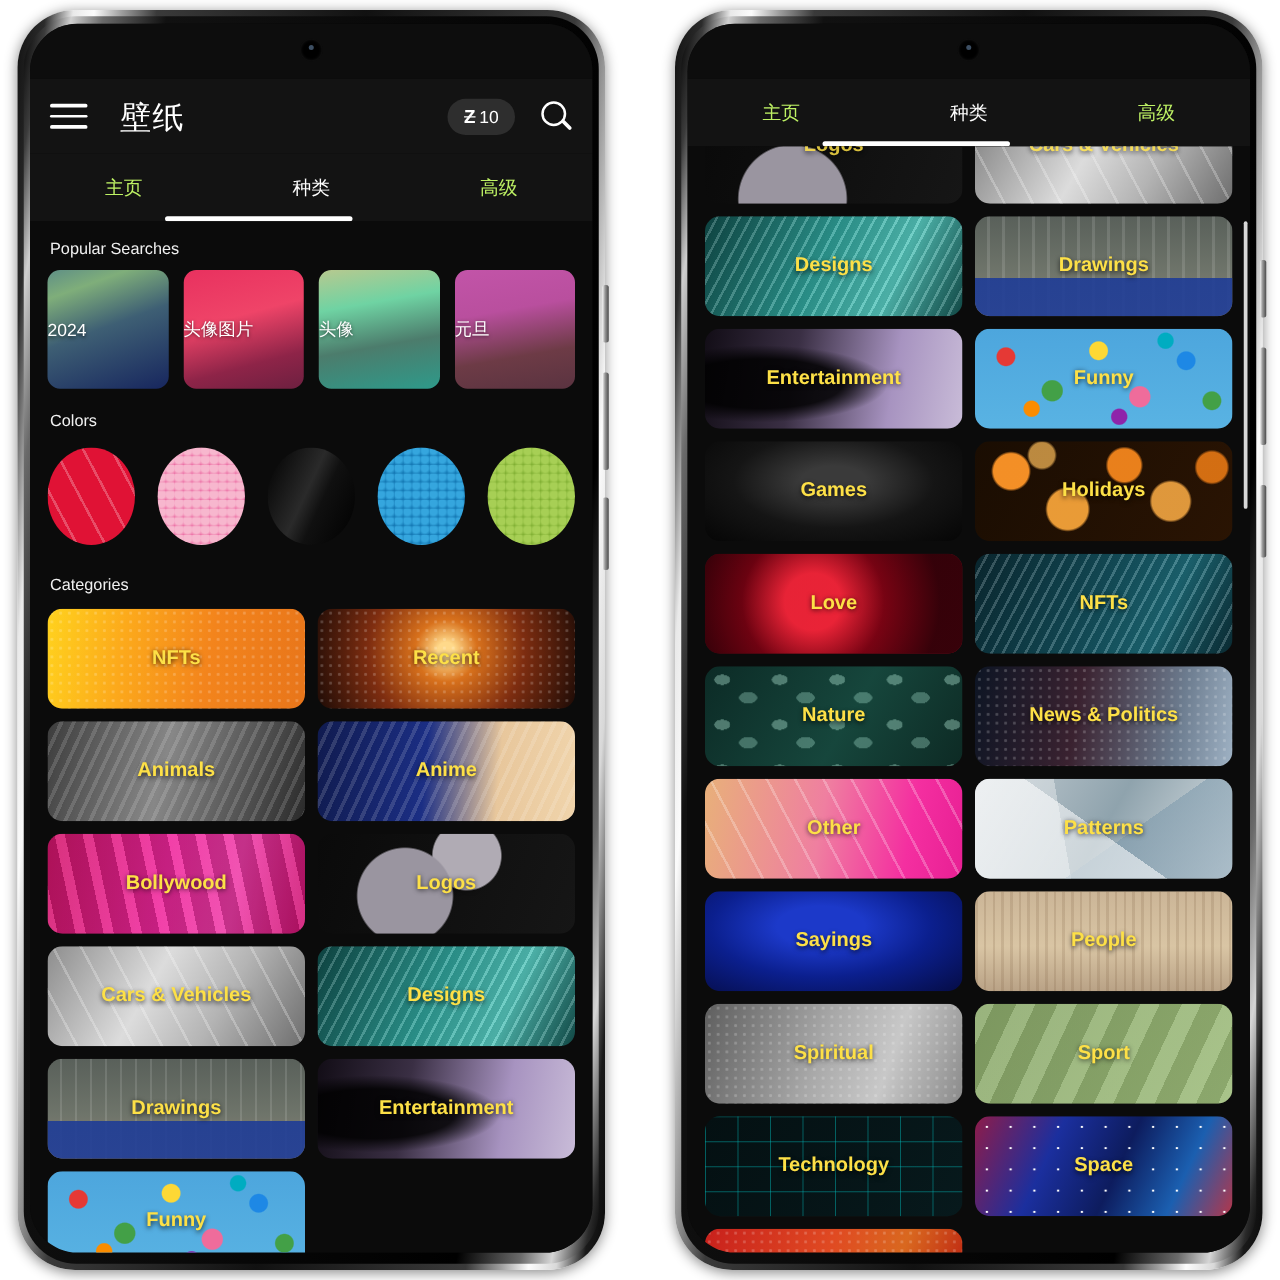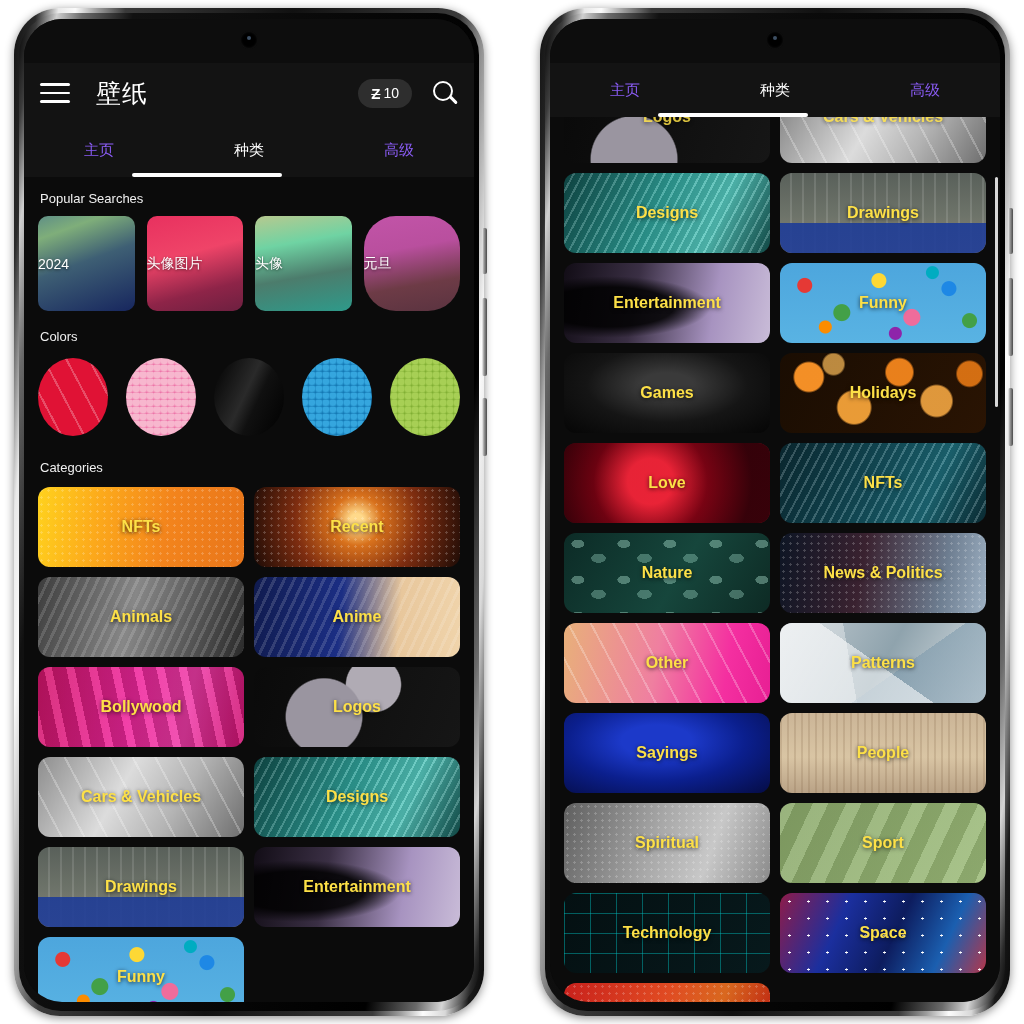--- a/index.html
+++ b/index.html
@@ -90,21 +90,21 @@
     content:""; position:absolute; bottom:1px; right:1px;
     width:10px; height:2.6px; background:#fff; border-radius:2px;
     transform:rotate(45deg); transform-origin:right center;
   }
 
   .tabs{
     display:flex; background:#131313; position:relative; height:54px;
   }
   .tab{
     flex:1; display:flex; align-items:center; justify-content:center;
-    color:#8b5cf6; font-size:15px; cursor:pointer;
+    color:#bef264; font-size:15px; cursor:pointer;
   }
   .tab.active{ color:#fff; }
   .tab-underline{
     position:absolute; bottom:0; height:4px; background:#fff; border-radius:2px;
     width:150px; left:33.33%; margin-left:-42px;
   }
 
   
   .content{
     background:#0b0b0b;
@@ -268,21 +268,21 @@
         <div class="pop-row" id="popRow">
             <div class="pop-card tex-dots" style="background: linear-gradient(160deg, rgb(95, 143, 134) 0%, rgb(127, 174, 122) 18%, rgb(62, 95, 116) 48%, rgb(23, 38, 94) 100%);">
               <span>2024</span>
             </div>
             <div class="pop-card tex-dots" style="background: linear-gradient(165deg, rgb(232, 49, 95) 0%, rgb(239, 68, 104) 40%, rgb(142, 36, 72) 75%, rgb(109, 32, 64) 100%);">
               <span>头像图片</span>
             </div>
             <div class="pop-card tex-dots" style="background: linear-gradient(170deg, rgb(183, 201, 143) 0%, rgb(111, 211, 163) 30%, rgb(76, 124, 108) 62%, rgb(46, 154, 138) 100%);">
               <span>头像</span>
             </div>
-            <div class="pop-card tex-dots" style="background: linear-gradient(170deg, rgb(194, 84, 168) 0%, rgb(185, 79, 158) 35%, rgb(109, 59, 70) 70%, rgb(90, 51, 64) 100%); border-radius: 32px;">
+            <div class="pop-card tex-dots" style="background: linear-gradient(170deg, rgb(194, 84, 168) 0%, rgb(185, 79, 158) 35%, rgb(109, 59, 70) 70%, rgb(90, 51, 64) 100%);">
               <span>元旦</span>
             </div>
           </div>
 
         <div class="section-title">Colors</div>
         <div class="color-row" id="colorRow">
             <div class="color-dot tex-flare" style="background-color: rgb(224, 18, 53);"></div>
             <div class="color-dot tex-dots" style="background-color: rgb(242, 155, 188); background-image: radial-gradient(circle at 45% 35%, rgb(247, 183, 206) 0px, rgb(247, 183, 206) 55%, rgb(239, 127, 174) 85%, rgb(228, 86, 155) 100%);"></div>
             <div class="color-dot tex-stripe" style="background-color: rgb(10, 10, 10); background-image: linear-gradient(115deg, rgb(0, 0, 0) 0%, rgb(42, 42, 42) 45%, rgb(16, 16, 16) 60%, rgb(0, 0, 0) 100%);"></div>
             <div class="color-dot tex-dots" style="background-color: rgb(31, 146, 207); background-image: radial-gradient(circle at 40% 35%, rgb(53, 166, 222) 0px, rgb(53, 166, 222) 45%, rgb(20, 120, 180) 85%);"></div>

